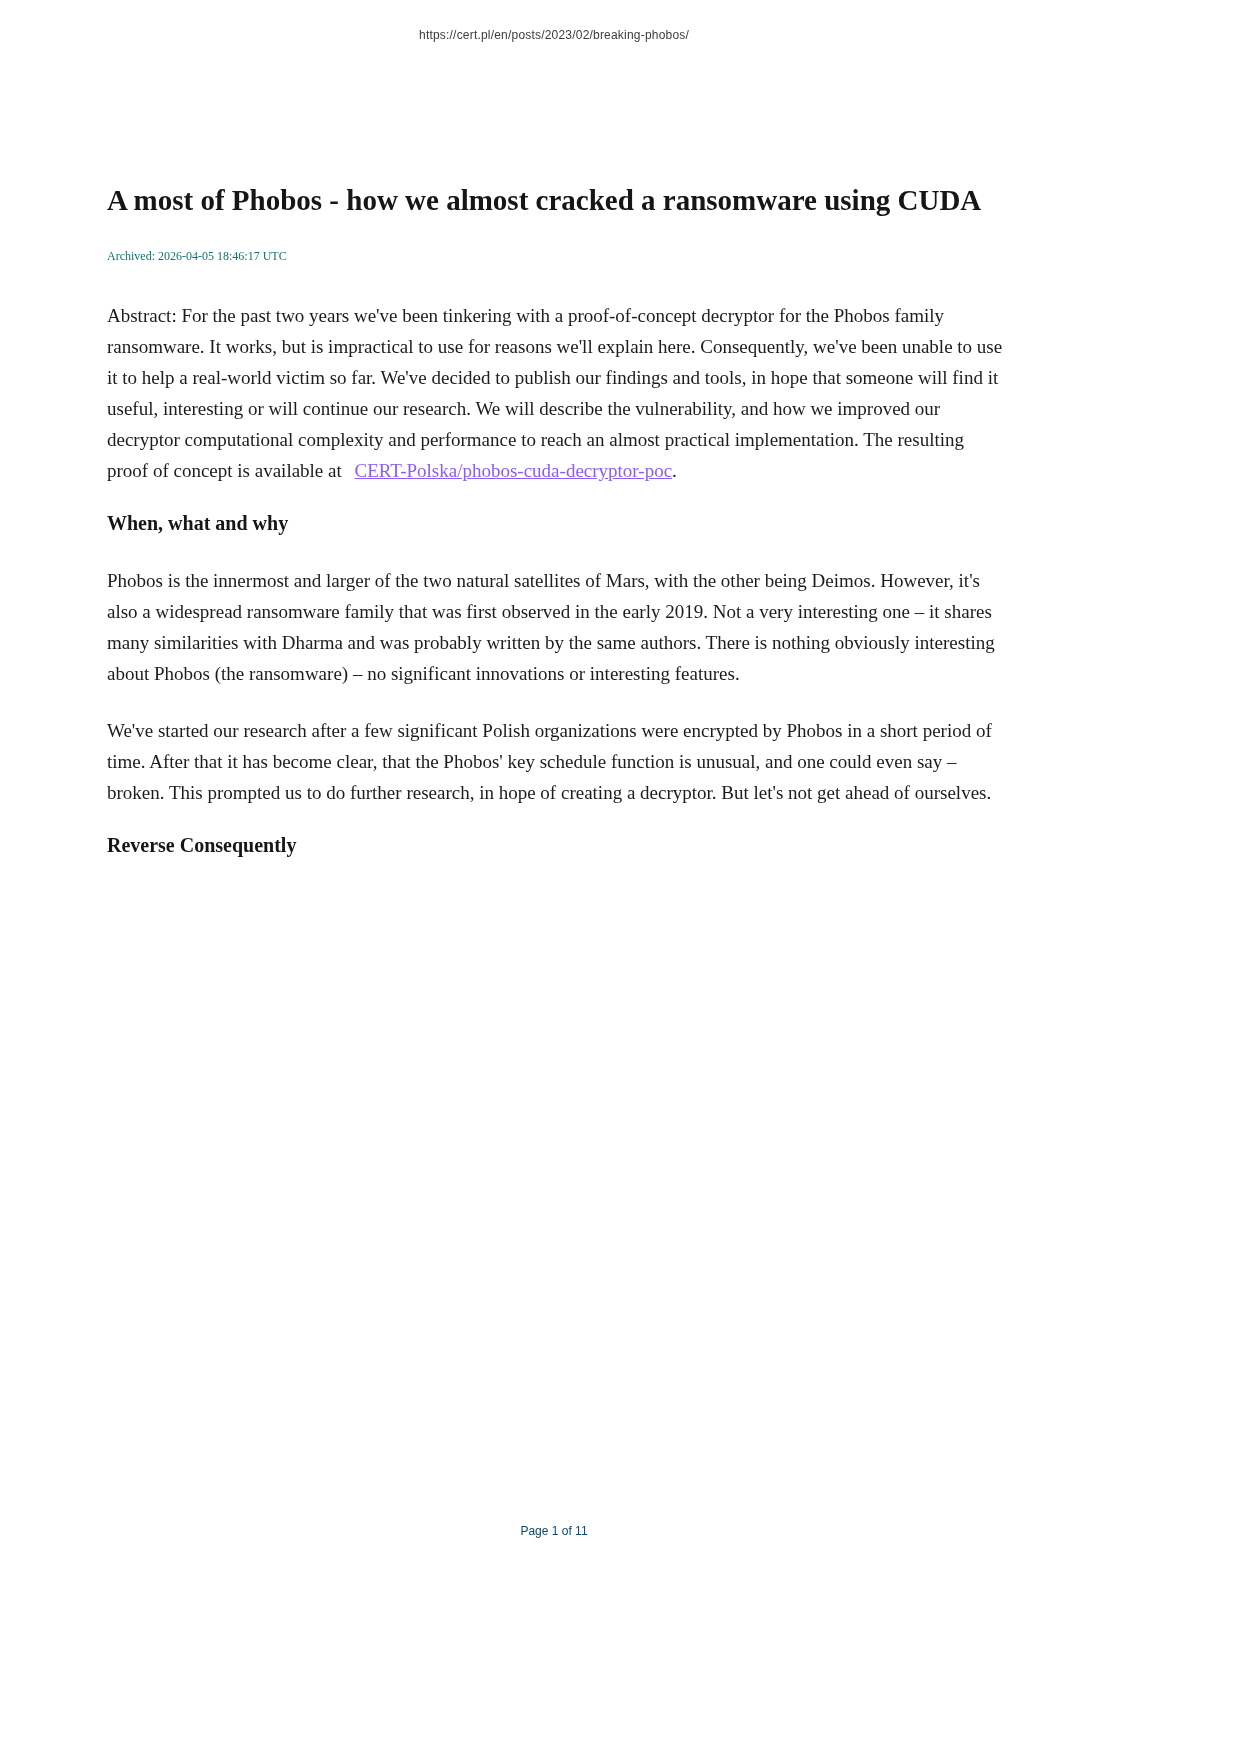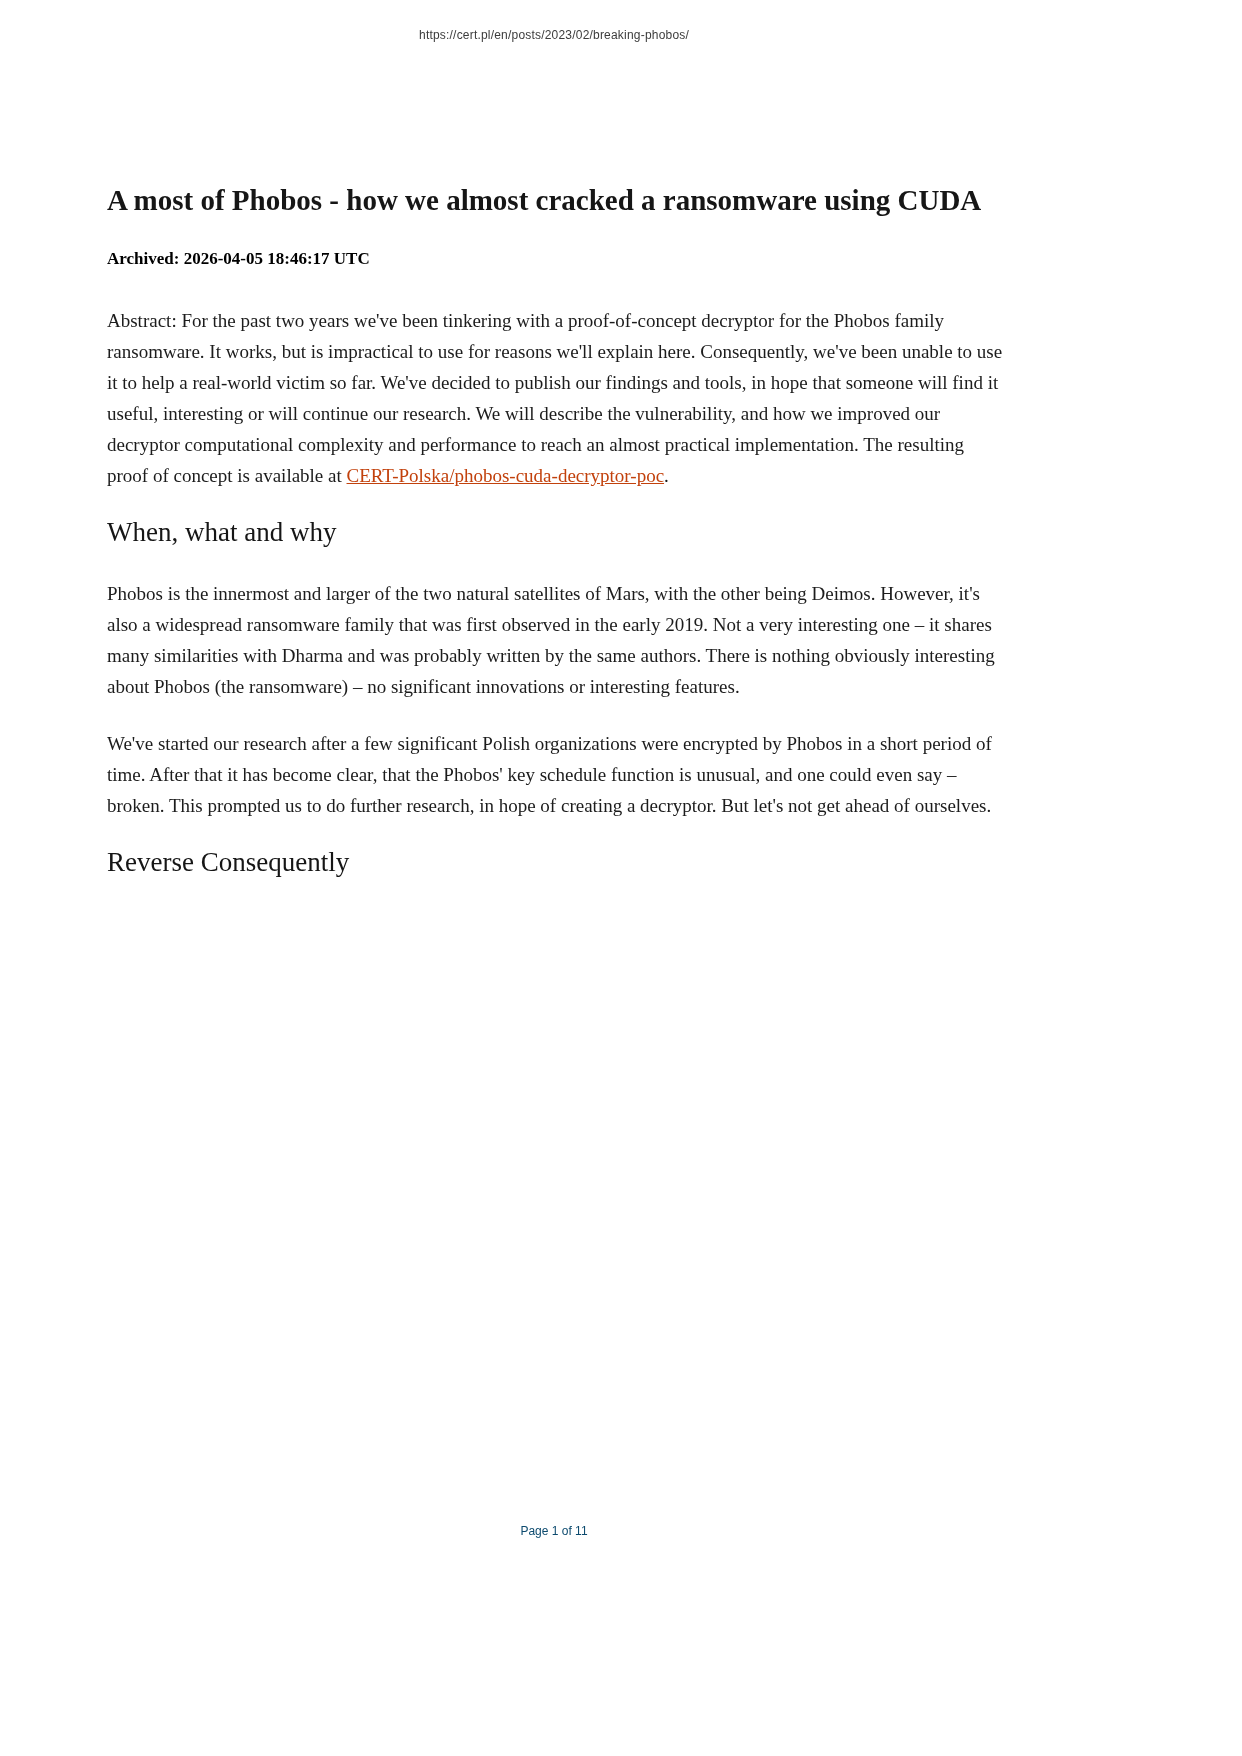--- a/index.html
+++ b/index.html
@@ -48,42 +48,42 @@
     padding-top: 176px;
   }
   h1.title {
     font-size: 29px;
     line-height: 1.68;
     font-weight: 700;
     color: #161616;
     margin-bottom: 24px;
   }
   p.archived {
-    font-size: 17px;
-    color: #000000;
+    font-size: 12px;
+    color: #0f766e;
     margin-bottom: 36px;
-    font-weight: bold;
   }
   p.body-text {
     font-size: 19px;
     line-height: 31px;
     margin-bottom: 26px;
     color: #1c1c1c;
   }
   h2.section-heading {
-    font-size: 27px;
-    font-weight: 400;
+    font-size: 20px;
+    font-weight: 700;
     color: #161616;
     margin-top: 23px;
     margin-bottom: 30px;
   }
   a.inline-link {
-    color: #c2410c;
+    color: #8b5cf6;
     text-decoration: underline;
     cursor: pointer;
+    margin-left: 8px;
   }
   strong.abstract-label { font-weight: 400; }
 </style>
 </head>
 <body>
 
 <div class="sheet">
 
   <div class="page-header">https://cert.pl/en/posts/2023/02/breaking-phobos/</div>
 

